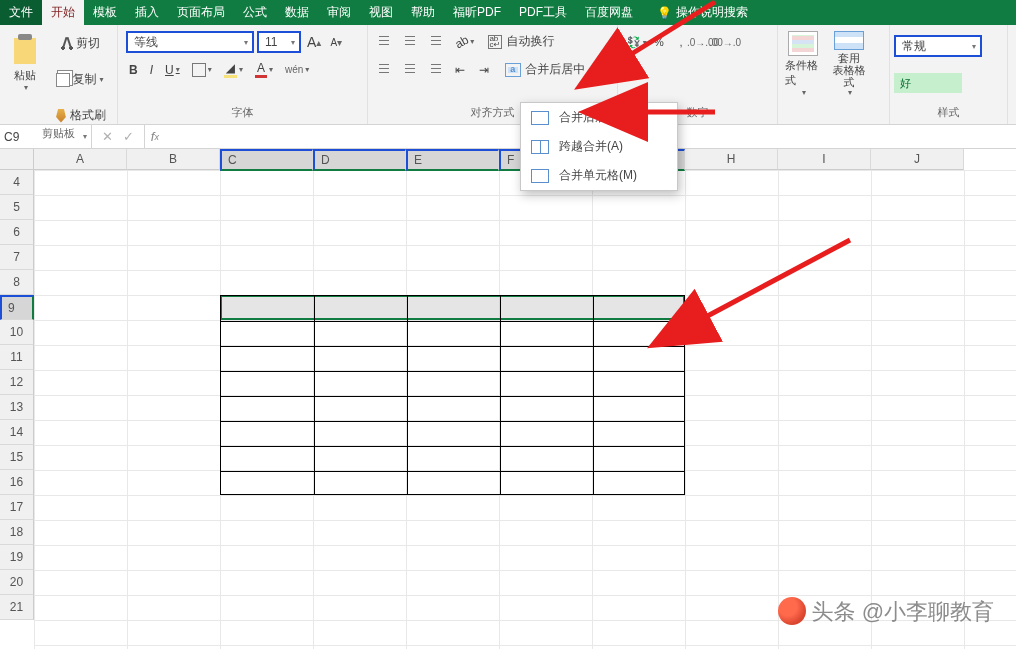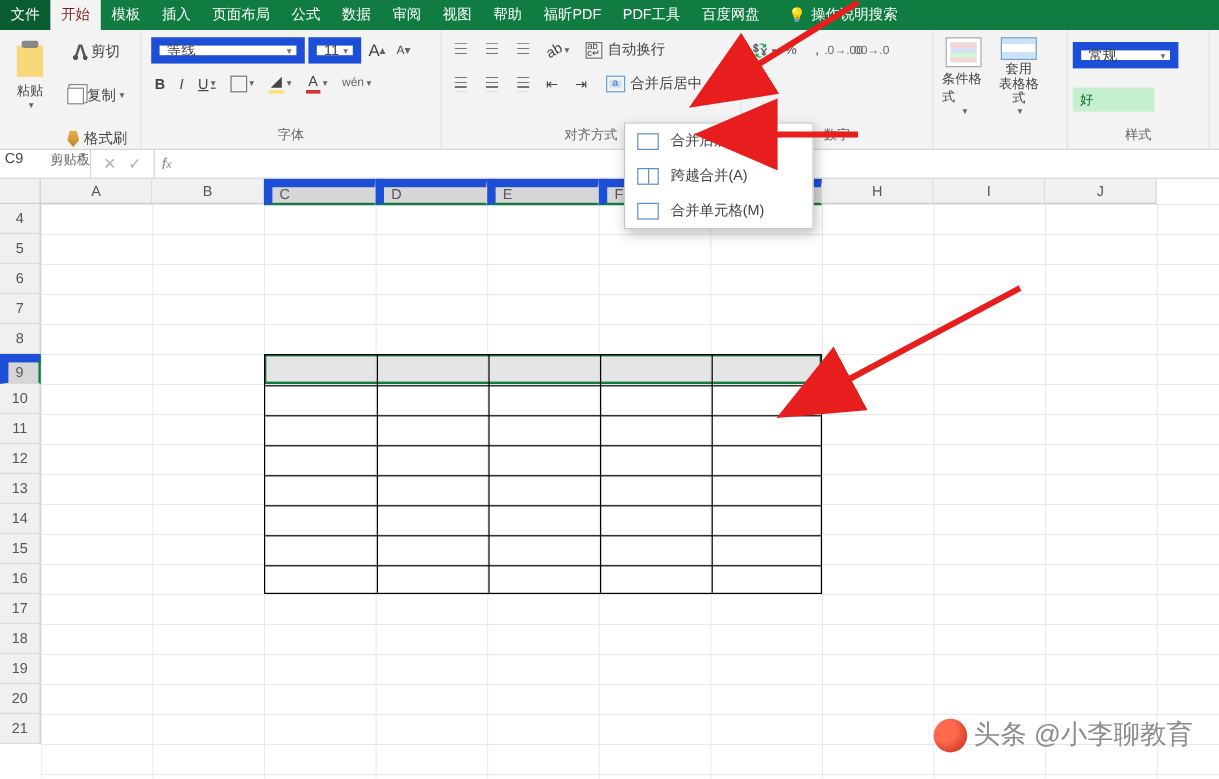--- a/index.html
+++ b/index.html
@@ -11,21 +11,21 @@
 .menubar .bulb{display:flex;align-items:center;gap:4px;margin-left:6px}
 .ribbon{height:100px;background:#f3f3f3;border-bottom:1px solid #d4d4d4;display:flex;position:relative}
 .group{border-right:1px solid #e1e1e1;display:flex;flex-direction:column;justify-content:space-between;padding:4px 4px 2px}
 .glabel{text-align:center;font-size:11px;color:#666;padding-bottom:2px}
 .vstack{display:flex;flex-direction:column;gap:1px}
 .hstack{display:flex;align-items:center;gap:1px}
 .btn{padding:1px 2px;border:1px solid transparent;display:flex;align-items:center;justify-content:center}
 .big{flex-direction:column;width:42px;height:70px;font-size:11px}
 .big .ic{width:30px;height:30px;margin-bottom:2px}
 .dd::after{content:"▾";font-size:8px;margin-left:2px;color:#666}
-.sel{border:7px solid #1d4ed8;background:#fff;height:22px;display:flex;align-items:center;padding:0 4px 0 6px;font-size:12px}
+.sel{border:2px solid #1d4ed8;background:#fff;height:22px;display:flex;align-items:center;padding:0 4px 0 6px;font-size:12px}
 .sel .arr{margin-left:auto;font-size:8px;color:#777}
 .icon{width:16px;height:16px;display:inline-flex;align-items:center;justify-content:center}
 .paste-ic{width:30px;height:32px;background:linear-gradient(#f8d778,#f8d778) 4px 2px/22px 26px no-repeat,linear-gradient(#fff,#fff) 8px 6px/14px 20px no-repeat;border-radius:2px;position:relative}
 .paste-ic::before{content:"";position:absolute;left:8px;top:-2px;width:14px;height:6px;background:#888;border-radius:2px}
 .scissor{width:14px;height:14px;background:radial-gradient(circle at 3px 11px,#555 2px,transparent 2px),radial-gradient(circle at 11px 11px,#555 2px,transparent 2px);position:relative}
 .scissor::before,.scissor::after{content:"";position:absolute;width:2px;height:10px;background:#555;top:0}
 .scissor::before{left:4px;transform:rotate(18deg)}
 .scissor::after{right:4px;transform:rotate(-18deg)}
 .copy-ic{width:14px;height:14px;border:1px solid #888;background:#fff;box-shadow:2px -2px 0 #fff,2px -2px 0 1px #888}
 .brush-ic{width:14px;height:14px;background:linear-gradient(#e8b04a,#c77f2a);clip-path:polygon(30% 0,70% 0,85% 60%,50% 100%,15% 60%)}
@@ -47,21 +47,21 @@
 .di-ic.b2::before{border-right:1px solid #5a8fce}
 .numfmt{width:96px}
 .numbtns{display:flex;gap:0}
 .numbtns .btn{width:22px;height:22px;font-size:11px}
 .cf-ic{width:30px;height:28px;background:linear-gradient(#fff,#fff);border:1px solid #aaa;position:relative}
 .cf-ic::before{content:"";position:absolute;inset:3px;background:repeating-linear-gradient(0deg,#f4d5d5 0 4px,#d5f4d8 4px 8px,#d5e3f4 8px 12px)}
 .tbl-ic{width:30px;height:28px;border:1px solid #6aa0d8;background:repeating-linear-gradient(0deg,#cde2f7 0 6px,#fff 6px 12px)}
 .styles-prev{display:flex;flex-direction:column;gap:2px}
 .sty-good{width:68px;height:20px;background:#c6efce;color:#0a6b2f;font-size:11px;display:flex;align-items:center;padding-left:6px}
 .namebox-row{height:24px;border-bottom:1px solid #d4d4d4;display:flex;align-items:stretch;background:#fff}
-.namebox{width:76px;border-right:1px solid #d4d4d4;display:flex;padding:0 4px;font-size:12px}
+.namebox{width:92px;border-right:1px solid #d4d4d4;display:flex;align-items:center;padding:0 4px;font-size:12px}
 .namebox .arr{margin-left:auto;font-size:8px;color:#777}
 .fx-ctrl{display:flex;align-items:center;color:#b0b0b0;gap:10px;padding:0 10px;border-right:1px solid #d4d4d4}
 .fx-ctrl .sym{font-size:13px}
 .fx{font-style:italic;font-size:13px;color:#888;padding:0 6px;display:flex;align-items:center}
 .formula-in{flex:1}
 .grid-wrap{position:relative;height:500px;overflow:hidden}
 .corner{position:absolute;left:0;top:0;width:34px;height:21px;background:#f0f0f0;border-right:1px solid #ccc;border-bottom:1px solid #ccc;z-index:3}
 .colhdrs{position:absolute;left:34px;top:0;height:21px;display:flex;z-index:2}
 .ch{width:93px;border-right:1px solid #d9d9d9;border-bottom:1px solid #ccc;background:#f0f0f0;text-align:center;font-size:12px;line-height:21px;color:#555}
 .ch.sel{background:#d6d6d6;border-bottom:2px solid #107c41}
@@ -69,21 +69,21 @@
 .rh{height:25px;border-bottom:1px solid #d9d9d9;border-right:1px solid #ccc;background:#f0f0f0;text-align:center;font-size:12px;line-height:25px;color:#555}
 .rh.sel{background:#d6d6d6;border-right:2px solid #107c41}
 .cells{position:absolute;left:34px;top:21px;right:0;bottom:0;background-image:linear-gradient(#e8e8e8 1px,transparent 1px),linear-gradient(90deg,#e8e8e8 1px,transparent 1px);background-size:93px 25px}
 .sel-range{position:absolute;border:2px solid #107c41;background:rgba(180,180,180,.35)}
 .sel-range::after{content:"";position:absolute;right:-4px;bottom:-4px;width:7px;height:7px;background:#107c41;border:1px solid #fff}
 .thick-border{position:absolute;border:1.5px solid #000;pointer-events:none}
 .thick-border .hline{position:absolute;left:0;right:0;border-top:1.5px solid #000}
 .thick-border .vline{position:absolute;top:0;bottom:0;border-left:1.5px solid #000}
 .arrow{position:absolute;z-index:60;pointer-events:none}
 .arrow svg{overflow:visible}
-.watermark{position:absolute;right:22px;bottom:22px;font-size:22px;color:rgba(120,120,120,.85);display:flex;align-items:flex-end;gap:6px;font-weight:500}
+.watermark{position:absolute;right:22px;bottom:22px;font-size:22px;color:rgba(120,120,120,.85);display:flex;align-items:flex-start;gap:6px;font-weight:500}
 .wm-logo{width:28px;height:28px;border-radius:50%;background:radial-gradient(circle at 35% 35%,#ff6a4d 35%,#d9452e 70%)}
 .tiny{font-size:10px;color:#666}
 </style>
 </head>
 <body>
 
 <div class="menubar">
   <div class="mi file">文件</div>
   <div class="mi active">开始</div>
   <div class="mi">模板</div>

